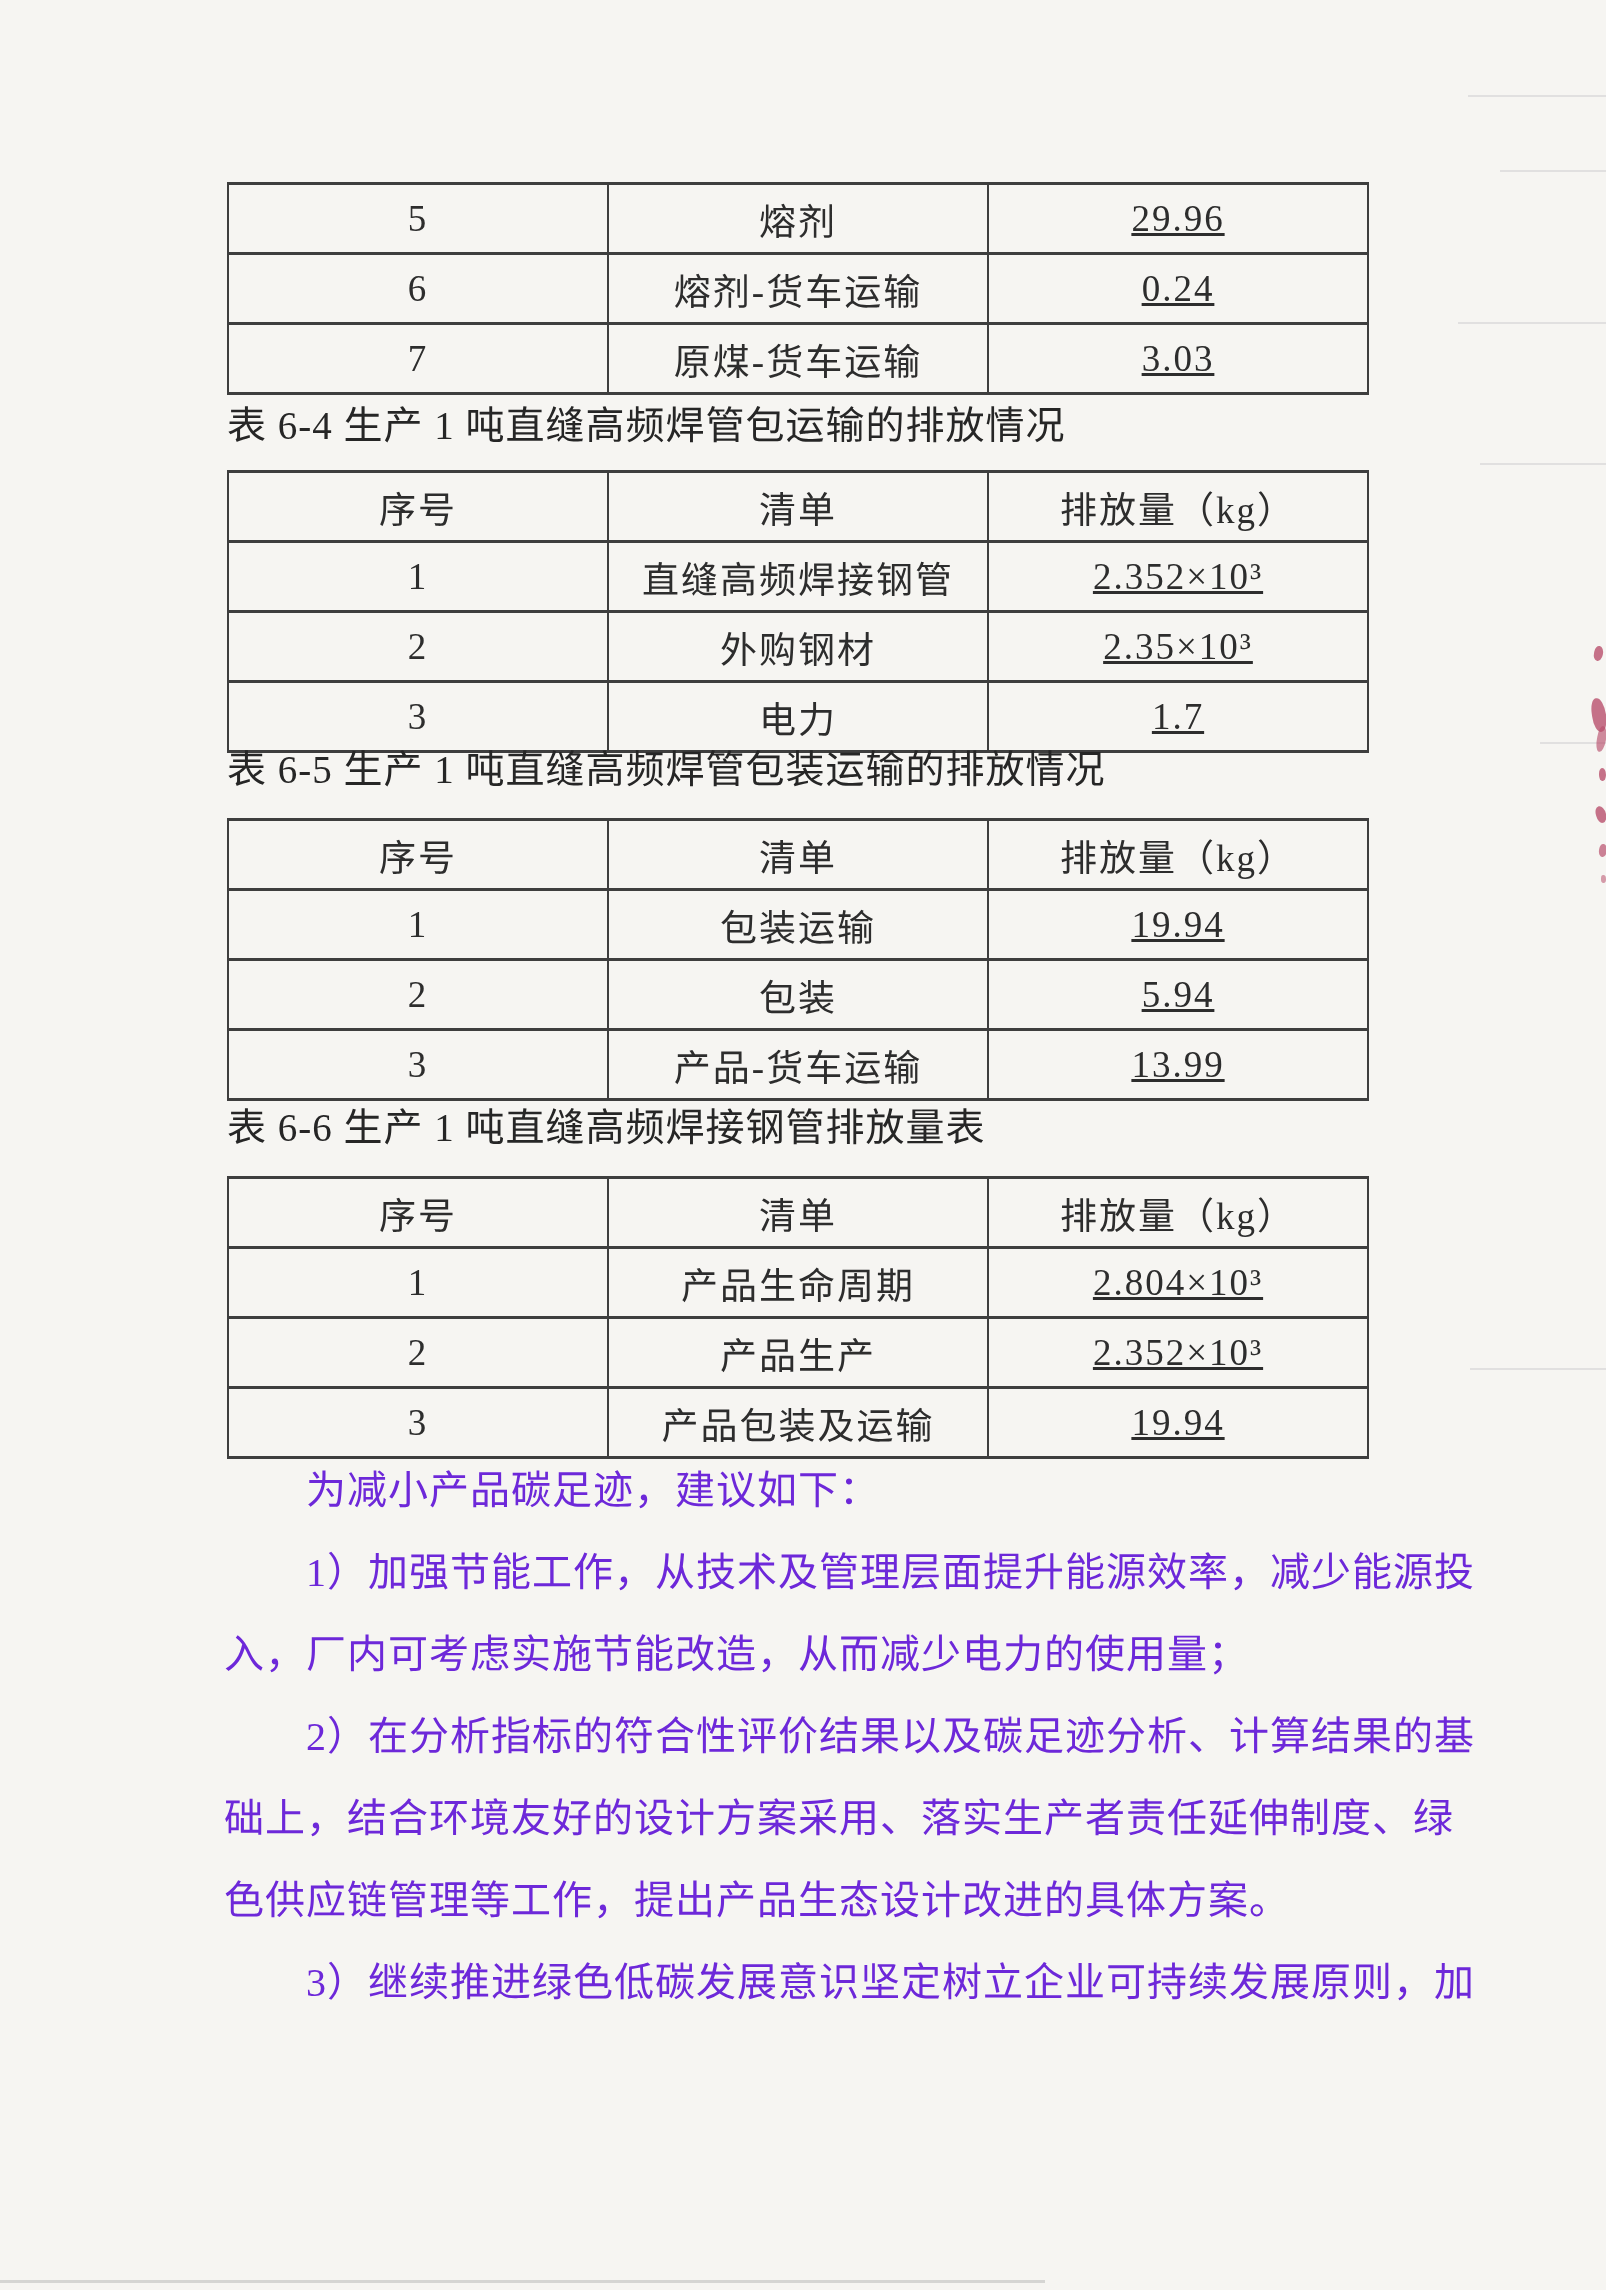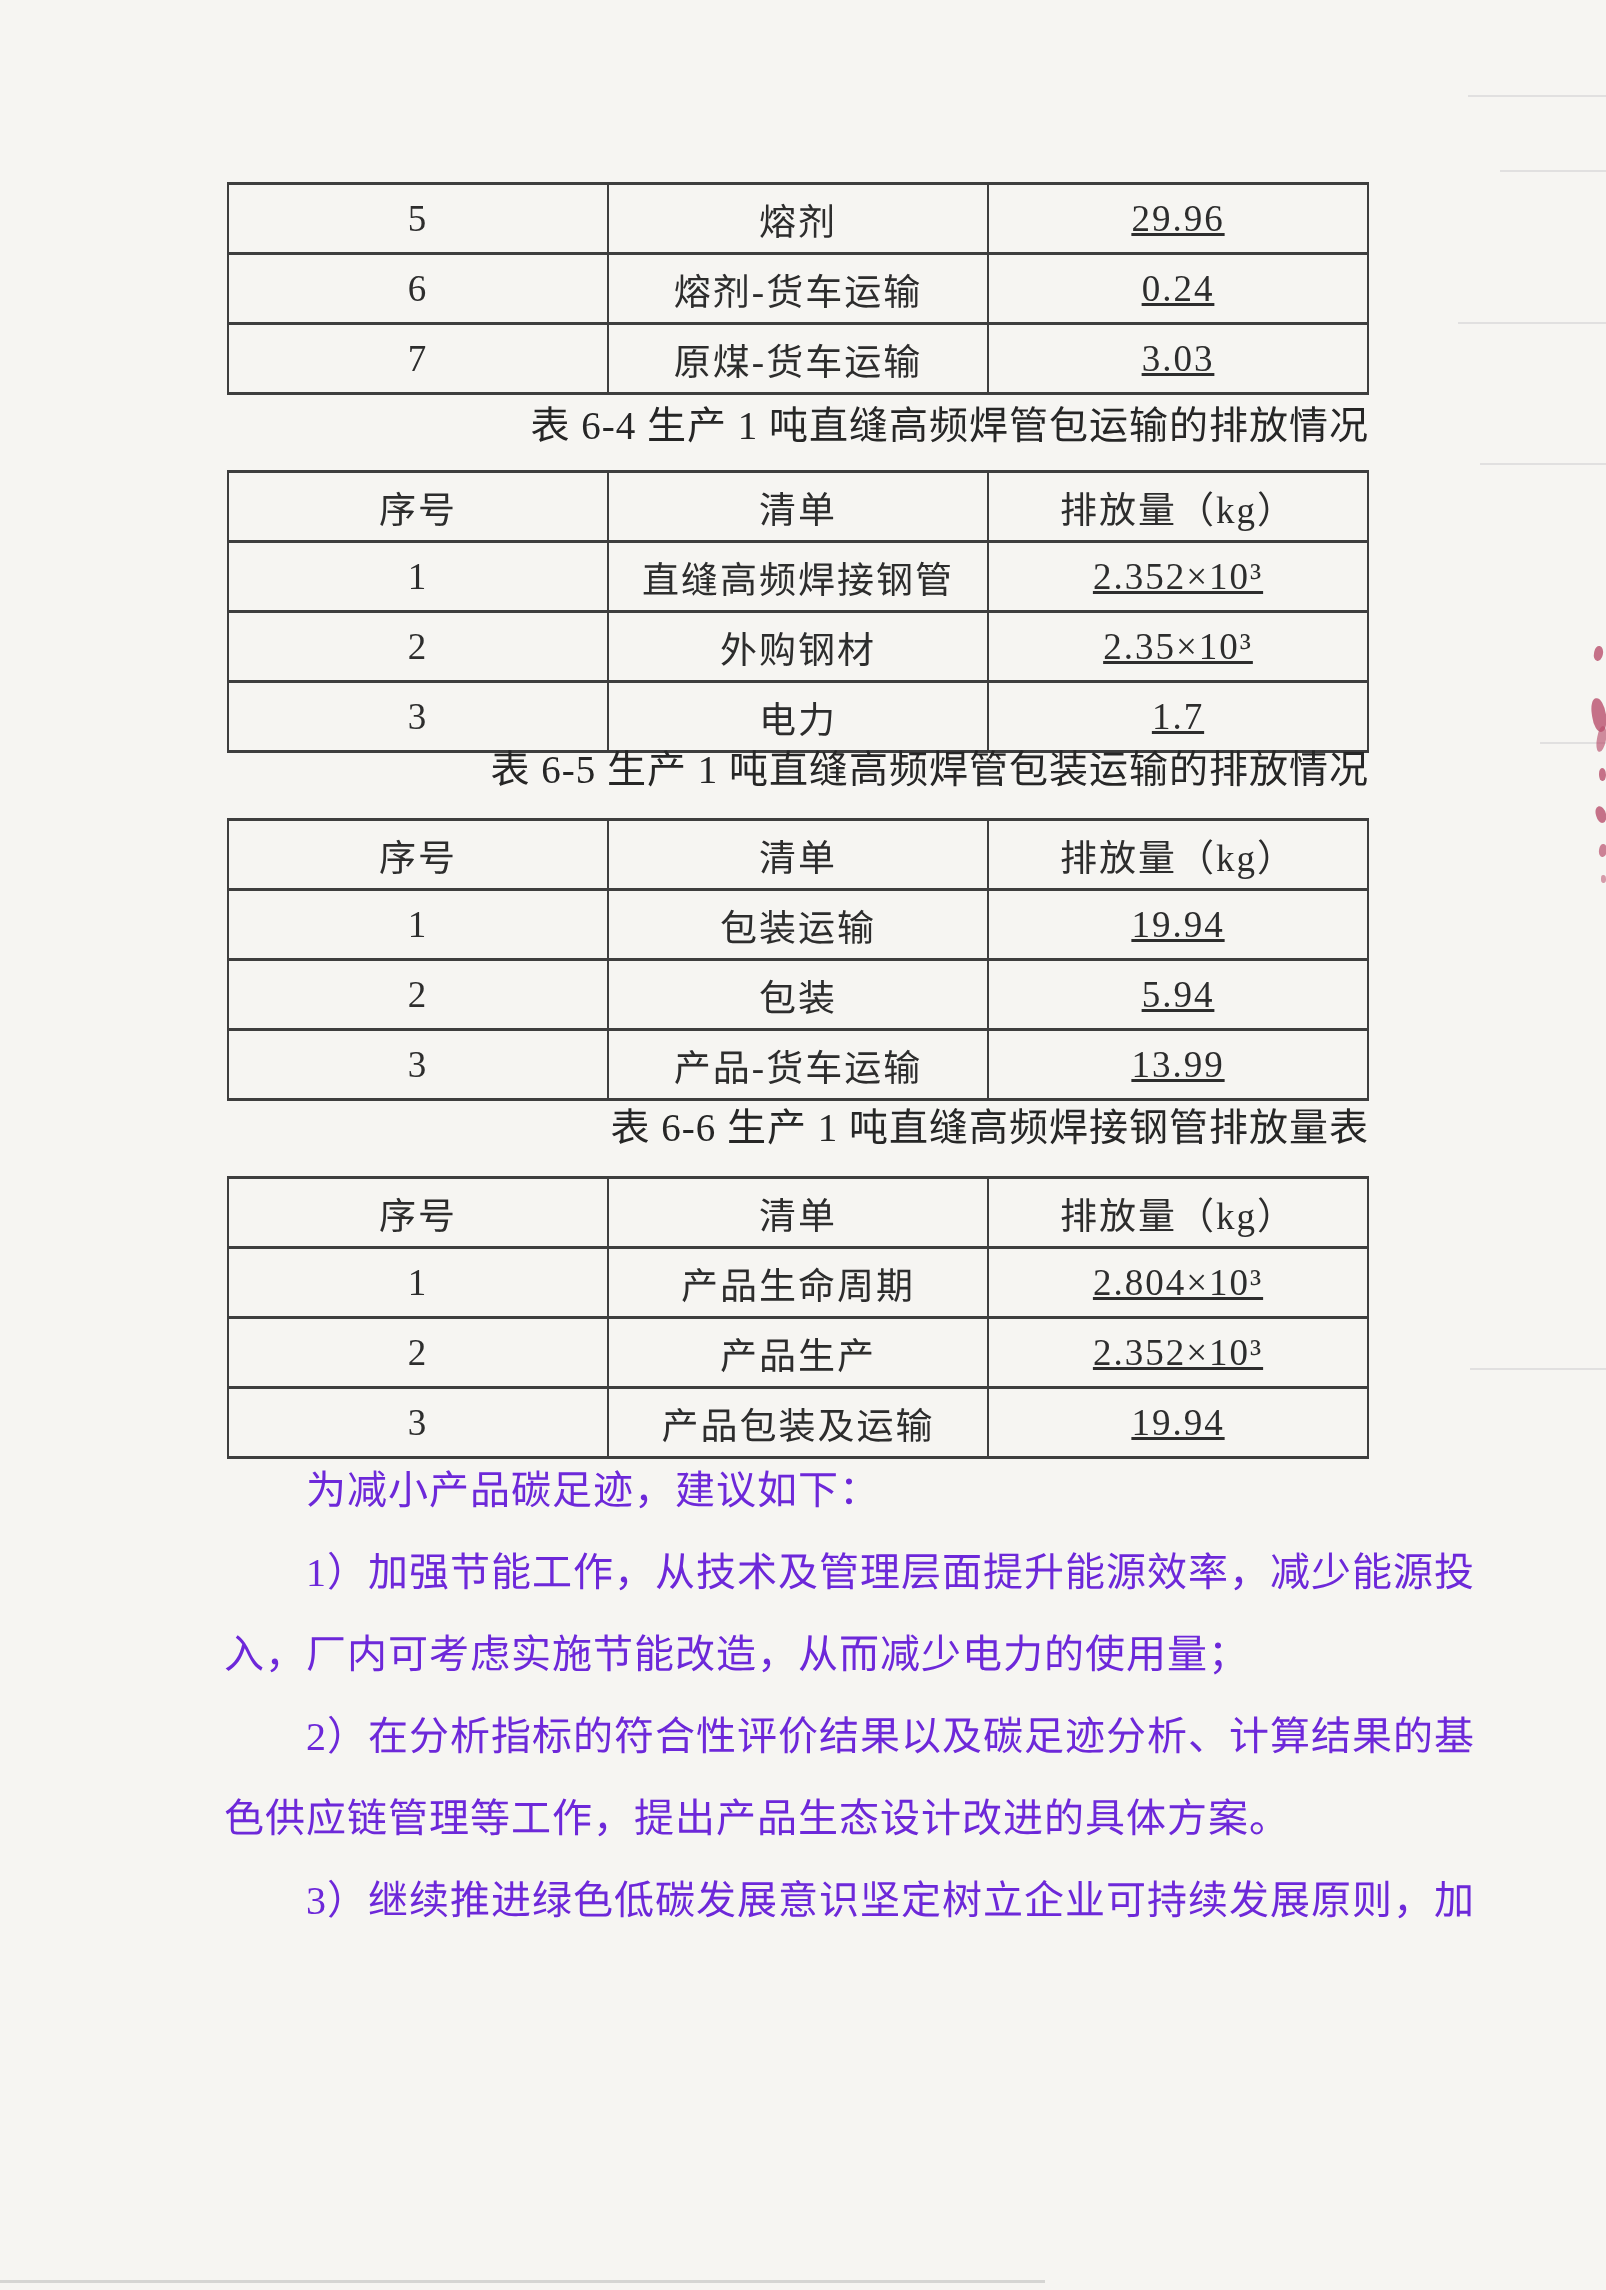--- a/index.html
+++ b/index.html
@@ -38,21 +38,21 @@
   .tbl col.c1, .tbl col.c2, .tbl col.c3 { width:33.33%; }
   .tbl.partial { top:182px; }
   .tbl.t64 { top:470px; }
   .tbl.t65 { top:818px; }
   .tbl.t66 { top:1176px; }
   .value-cell { letter-spacing:3px;text-decoration:underline; }
 
   
   .tbl-title {
     position:absolute; left:227px; width:1142px;
-    text-align:right; font-size:39px; letter-spacing:1px;
+    text-align:left; font-size:39px; letter-spacing:1px;
     height:48px; line-height:48px; color:#262626;
   }
   .title64 { top:402px; }
   .title65 { top:746px; }
   .title66 { top:1104px; }
 
   
   .bodytext {
     position:absolute; left:224px; top:1450px; width:1190px;
     font-size:40px; letter-spacing:1px; color:#6d28d9;
@@ -198,20 +198,21 @@
       <td class="value-cell">19.94</td>
     </tr>
   </tbody>
     </table>
 
   <div class="bodytext">
     <div class="line indent">为减小产品碳足迹，建议如下：</div>
     <div class="line indent">1）加强节能工作，从技术及管理层面提升能源效率，减少能源投</div>
     <div class="line">入，厂内可考虑实施节能改造，从而减少电力的使用量；</div>
     <div class="line indent">2）在分析指标的符合性评价结果以及碳足迹分析、计算结果的基</div>
+    <div class="line">础上，结合环境友好的设计方案采用、落实生产者责任延伸制度、绿</div>
     <div class="line">色供应链管理等工作，提出产品生态设计改进的具体方案。</div>
     <div class="line indent">3）继续推进绿色低碳发展意识坚定树立企业可持续发展原则，加</div>
   </div>
 
   <div class="redmark rm1"></div>
   <div class="redmark rm2"></div>
   <div class="redmark rm3"></div>
   <div class="redmark rm4"></div>
   <div class="redmark rm5"></div>
   <div class="redmark rm6"></div>

